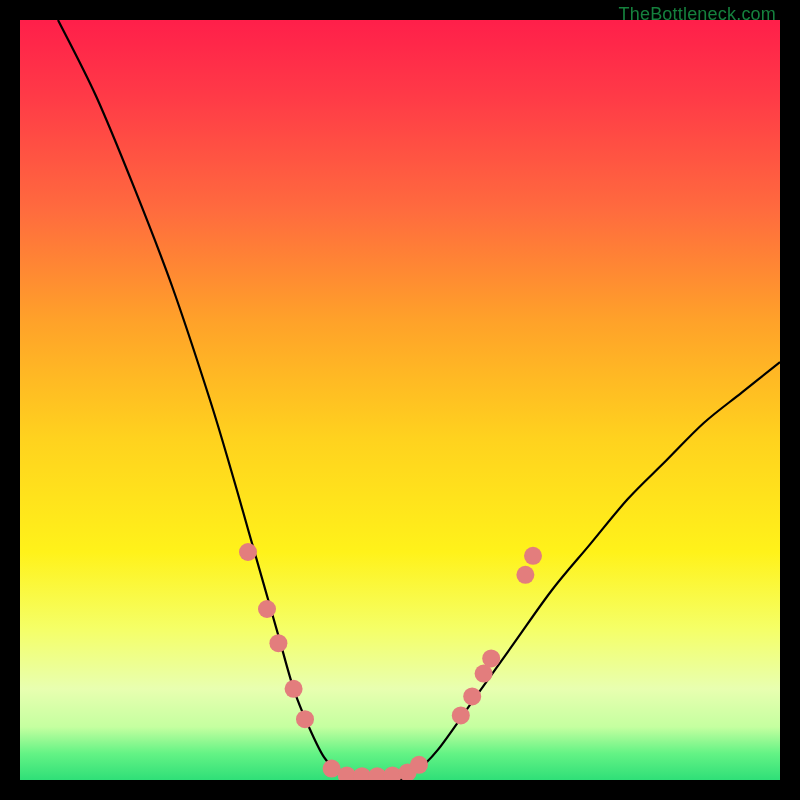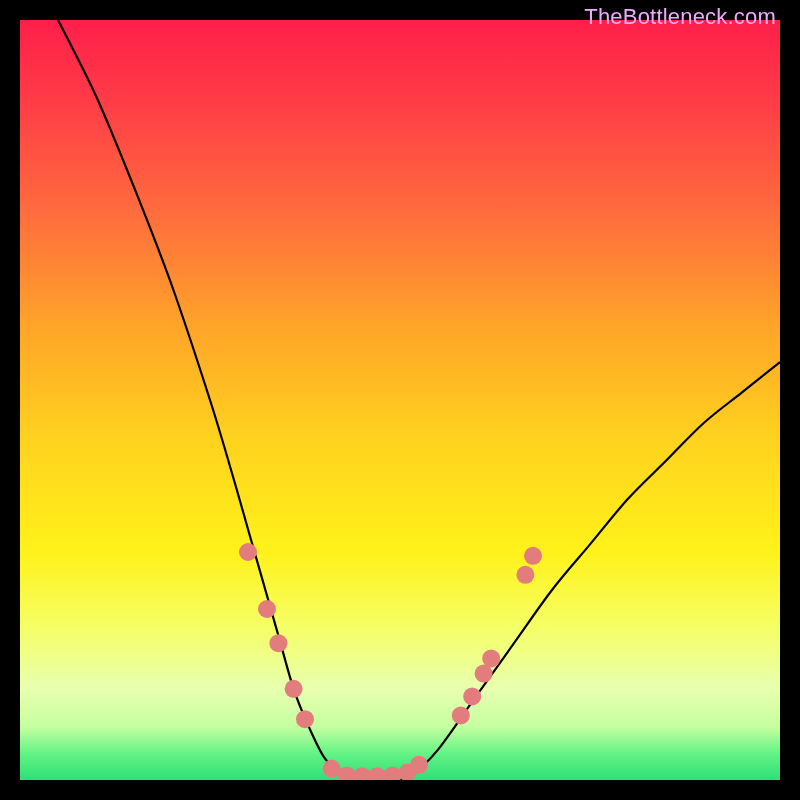--- a/index.html
+++ b/index.html
@@ -23,22 +23,22 @@
     position: absolute;
     left: 0;
     top: 0;
     width: 760px;
     height: 760px;
   }
   .watermark {
     position: absolute;
     top: 4px;
     right: 24px;
-    color: #f0abfc;
-    font-size: 22px;
+    color: #15803d;
+    font-size: 18px;
     font-weight: 500;
     letter-spacing: 0.2px;
   }
   svg { display: block; }
 </style>
 </head>
 <body>
 
 <div class="frame">
   <svg class="plot" viewBox="0 0 760 760">

